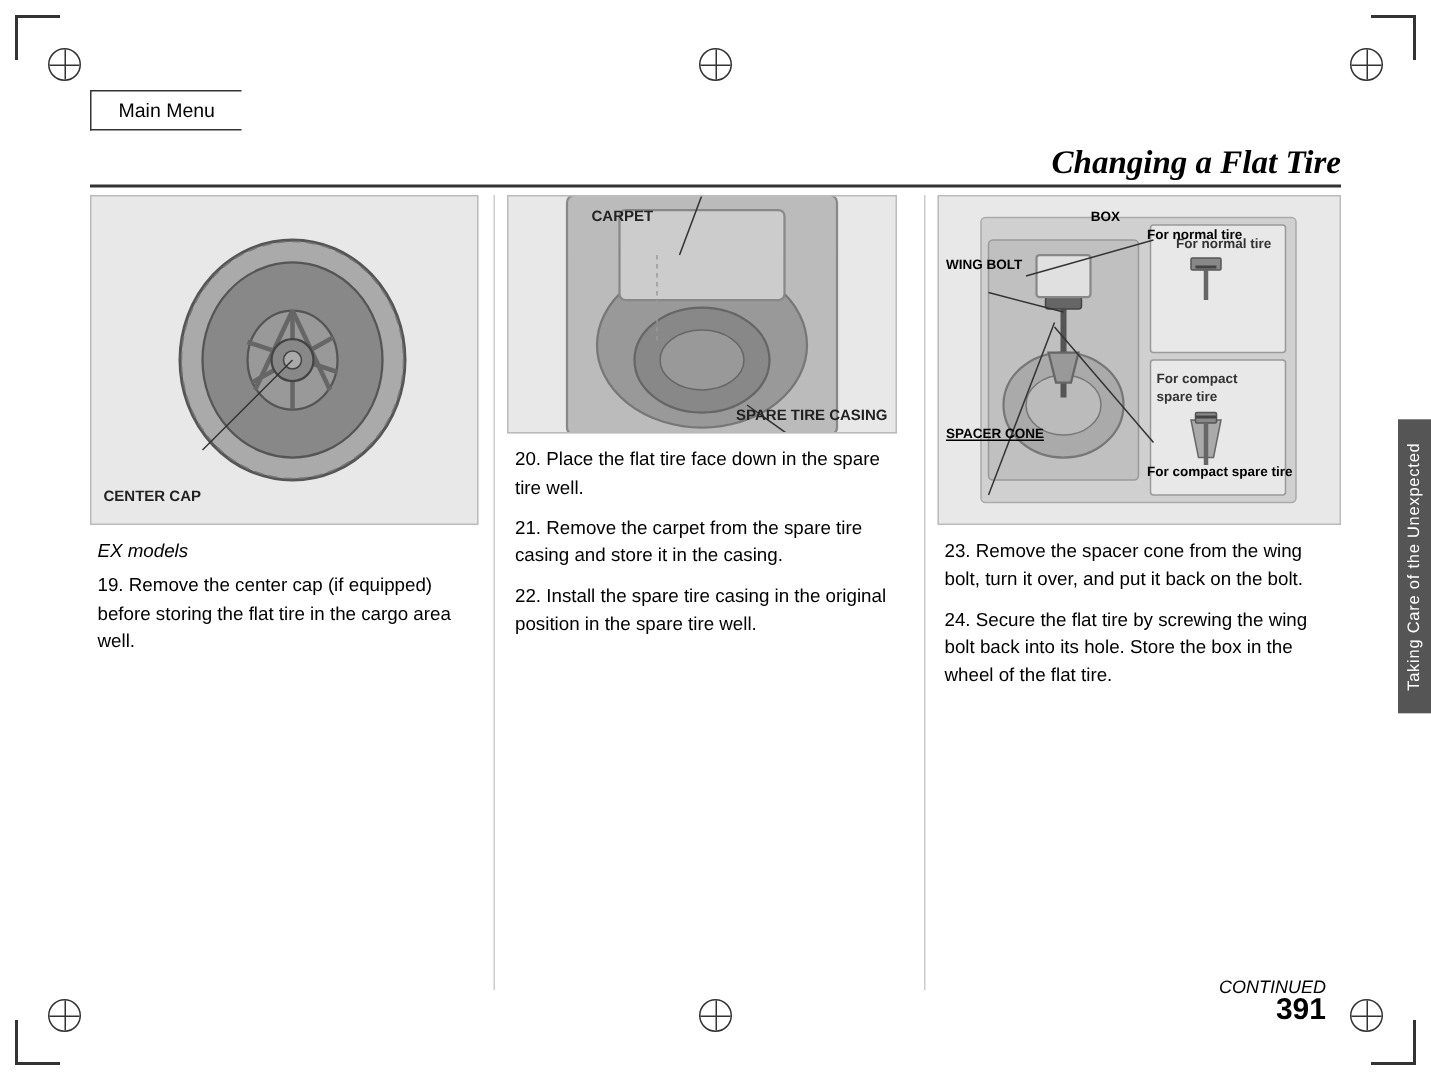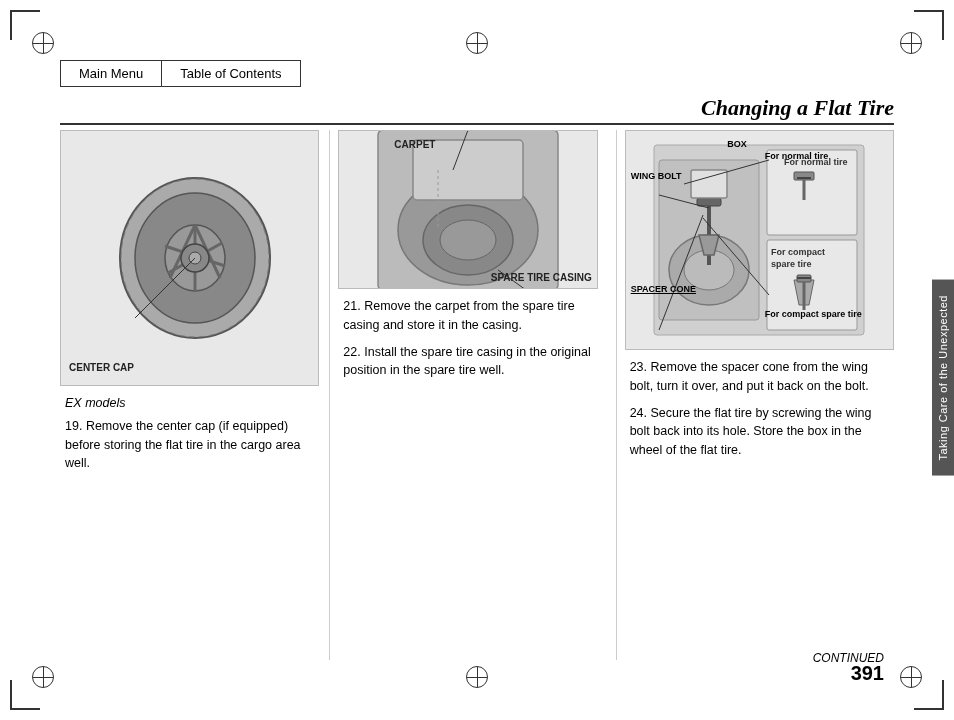--- a/index.html
+++ b/index.html
@@ -119,21 +119,21 @@
       border: 1px solid #bbb;
       margin-bottom: 8px;
       position: relative;
       display: flex;
       align-items: center;
       justify-content: center;
       overflow: hidden;
     }
 
     .col1 .img-panel {
-      height: 256px;
+      height: 220px;
       margin-right: 10px;
     }
     .col2 .img-panel {
       height: 159px;
       margin-right: 10px;
     }
     .col3 .img-panel {
       height: 220px;
     }
 
@@ -205,21 +205,20 @@
 <div class="crosshair ch-tl"></div>
 <div class="crosshair ch-tc"></div>
 <div class="crosshair ch-tr"></div>
 <div class="crosshair ch-bl"></div>
 <div class="crosshair ch-bc"></div>
 <div class="crosshair ch-br"></div>
 
 <div class="header">
   <div class="nav-buttons">
     <button class="nav-btn">Main Menu</button>
-    <button class="nav-btn">Table of Contents</button>
   </div>
   <div class="page-title">Changing a Flat Tire</div>
 </div>
 
 <div class="content">
 
   <div class="col col1">
     <div class="img-panel">
 
       <svg width="200" height="200" viewBox="0 0 200 200">
@@ -268,20 +267,21 @@
 
         <line x1="95" y1="60" x2="110" y2="20" stroke="#333" stroke-width="1"></line>
 
         <line x1="140" y1="160" x2="175" y2="185" stroke="#333" stroke-width="1"></line>
       </svg>
 
       <div class="img-label" style="top: 8px; left: 55px;">CARPET</div>
       <div class="img-label" style="bottom: 5px; right: 5px;">SPARE TIRE CASING</div>
     </div>
     <div class="col-text">
+      <p><span>20.</span> <span>Place the flat tire face down in the spare tire well.</span></p>
       <p><span>21.</span> <span>Remove the carpet from the spare tire casing and store it in the casing.</span></p>
       <p><span>22.</span> <span>Install the spare tire casing in the original position in the spare tire well.</span></p>
     </div>
   </div>
 
   <div class="col col3" style="padding-left: 8px;">
     <div class="img-panel">
 
       <svg width="220" height="200" viewBox="0 0 220 200">
 

